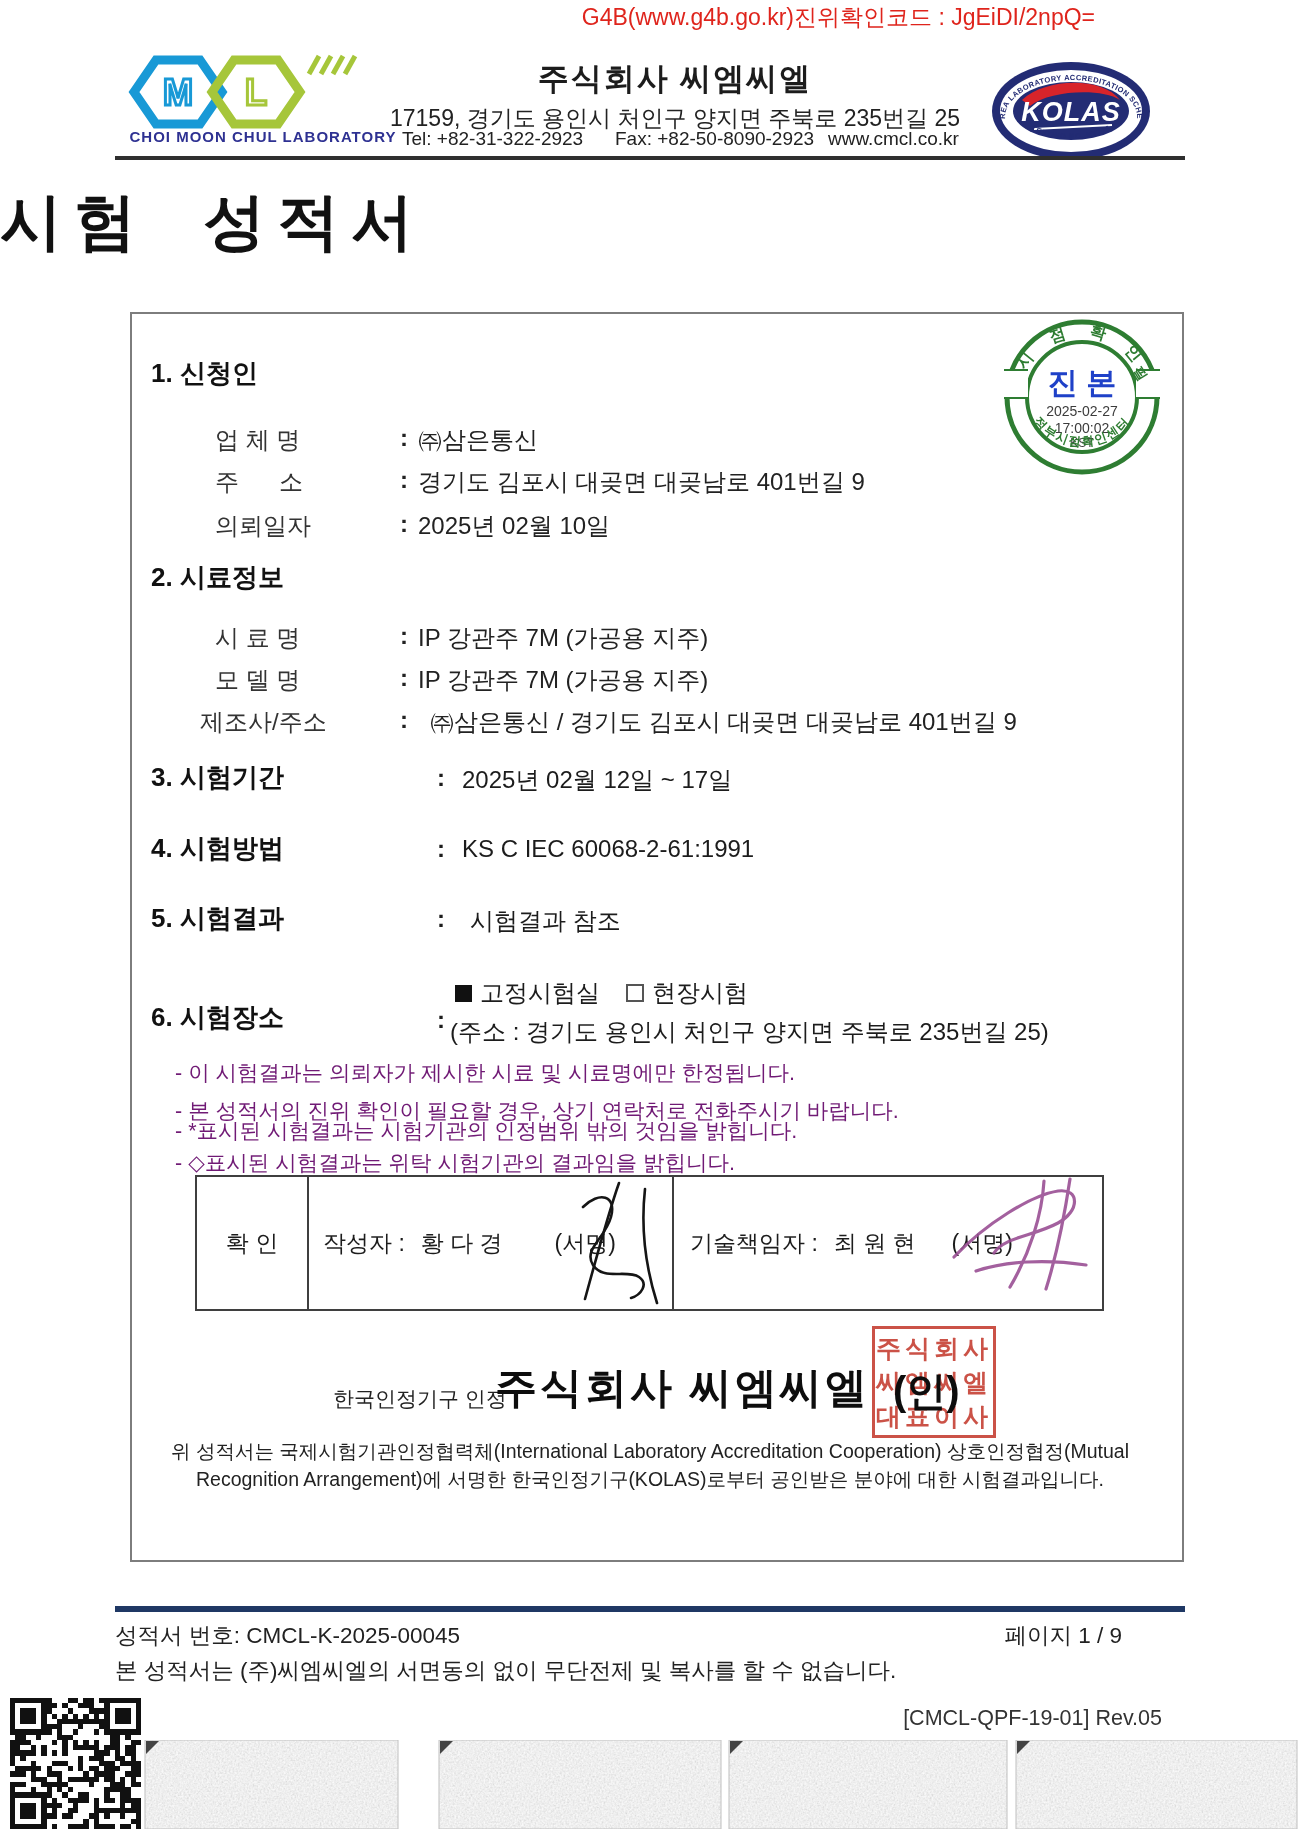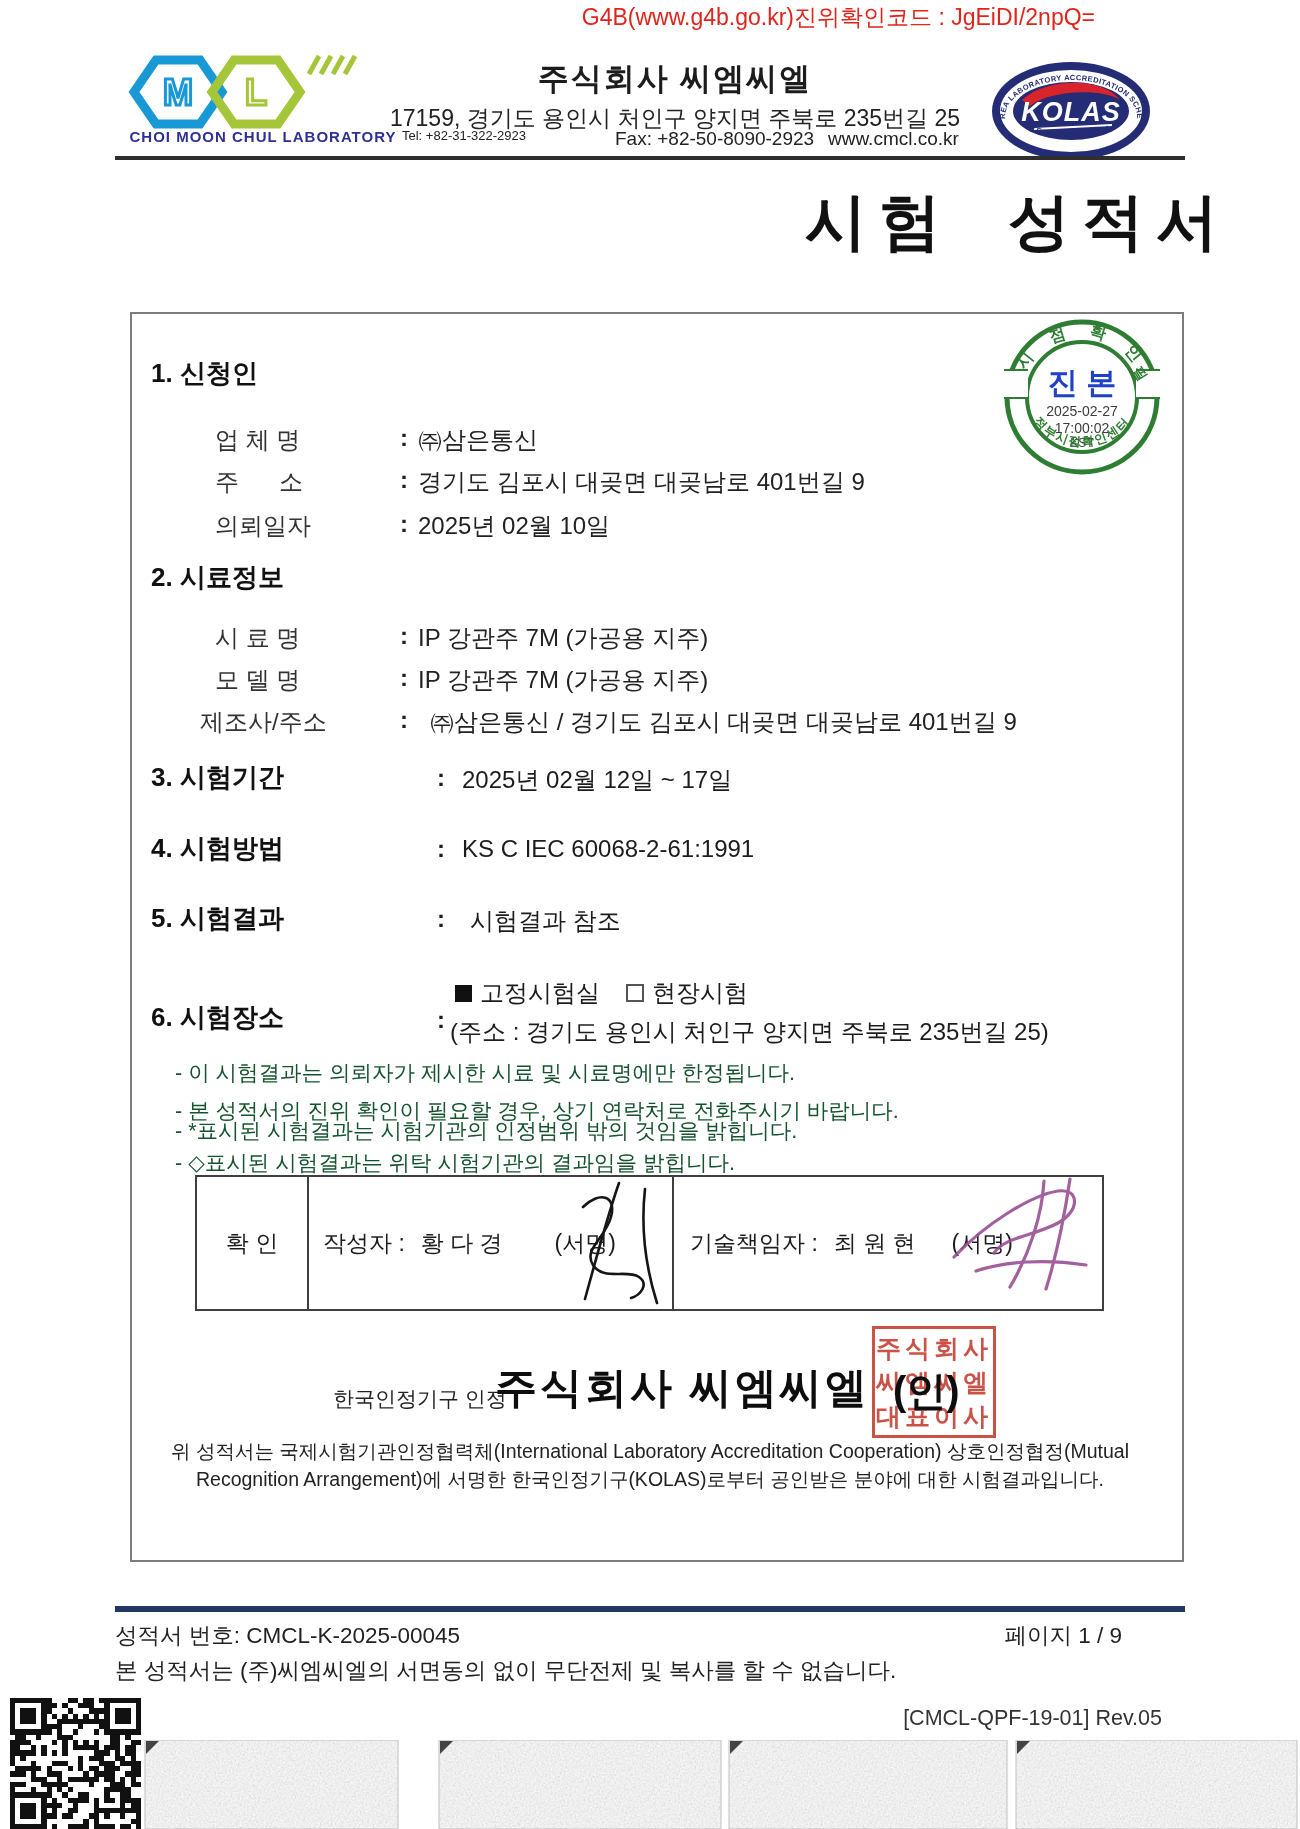--- a/index.html
+++ b/index.html
@@ -10,28 +10,28 @@
 
   
   .gcode{top:2px;right:205px;font-size:23px;color:#df241c;}
 
   
   .logo-svg{left:126px;top:54px;}
   .logo-caption{left:118px;top:128px;width:290px;text-align:center;font-size:15px;font-weight:bold;
                 letter-spacing:1px;color:#2e3192;}
   .co-name{left:330px;top:58px;width:690px;text-align:center;font-size:31px;font-weight:bold;letter-spacing:2px;}
   .co-addr{left:330px;top:103px;width:690px;text-align:center;font-size:23px;color:#222;}
-  .co-tel{left:402px;top:128px;font-size:13px;color:#222;}
+  .co-tel{left:402px;top:128px;font-size:19px;color:#222;}
   .co-fax{left:615px;top:128px;font-size:19px;color:#222;}
   .co-web{left:828px;top:128px;font-size:19px;color:#222;}
   .kolas-svg{left:990px;top:60px;}
   .header-rule{left:115px;top:156px;width:1070px;height:4px;background:#2f2f2f;}
 
   
-  .title{left:0px;top:180px;width:1230px;text-align:right;font-size:62px;font-weight:bold;
+  .title{left:0px;top:180px;width:1230px;text-align:left;font-size:62px;font-weight:bold;
          letter-spacing:12px;word-spacing:26px;color:#111;}
 
   
   .main-box{left:130px;top:312px;width:1050px;height:1246px;border:2px solid #7d7d7d;}
 
   
   .stamp-svg{left:1001px;top:316px;}
 
   
   .h-sec{font-size:26px;font-weight:bold;color:#111;}
@@ -54,21 +54,21 @@
   .s4h{left:151px;top:831px;} .s4c{left:437px;top:835px;} .s4v{left:462px;top:835px;font-size:24px;white-space:pre;}
   .s5h{left:151px;top:901px;} .s5c{left:437px;top:905px;} .s5v{left:470px;top:905px;font-size:24px;white-space:pre;}
   .s6h{left:151px;top:1000px;} .s6c{left:437px;top:1006px;}
   .chkline{left:455px;top:977px;font-size:24px;}
   .chkline .box{display:inline-block;width:17px;height:17px;margin-right:8px;vertical-align:-1px;}
   .box-filled{background:#111;}
   .box-empty{border:2px solid #555;width:14px!important;height:14px!important;}
   .chk-gap{display:inline-block;width:26px;}
   .s6addr{left:450px;top:1016px;font-size:24px;white-space:pre;}
 
-  .note{left:175px;font-size:21.5px;color:#14532d;white-space:pre;}
+  .note{left:175px;font-size:21.5px;color:#701a75;white-space:pre;}
   .n1{top:1058px;} .n2{top:1087px;margin-top:9px;} .n3{top:1116px;} .n4{top:1148px;}
 
   
   .sig-table{left:195px;top:1175px;width:905px;height:132px;border:2px solid #3f3f3f;display:flex;}
   .sig-c1{width:110px;border-right:2px solid #3f3f3f;display:flex;align-items:center;justify-content:center;
           font-size:23px;white-space:pre;}
   .sig-c2{width:365px;border-right:2px solid #3f3f3f;position:relative;display:flex;align-items:center;
           font-size:23px;padding-left:14px;box-sizing:border-box;}
   .sig-c3{flex:1;position:relative;display:flex;align-items:center;font-size:23px;padding-left:16px;}
   .sig-name{margin-left:16px;white-space:pre;}

